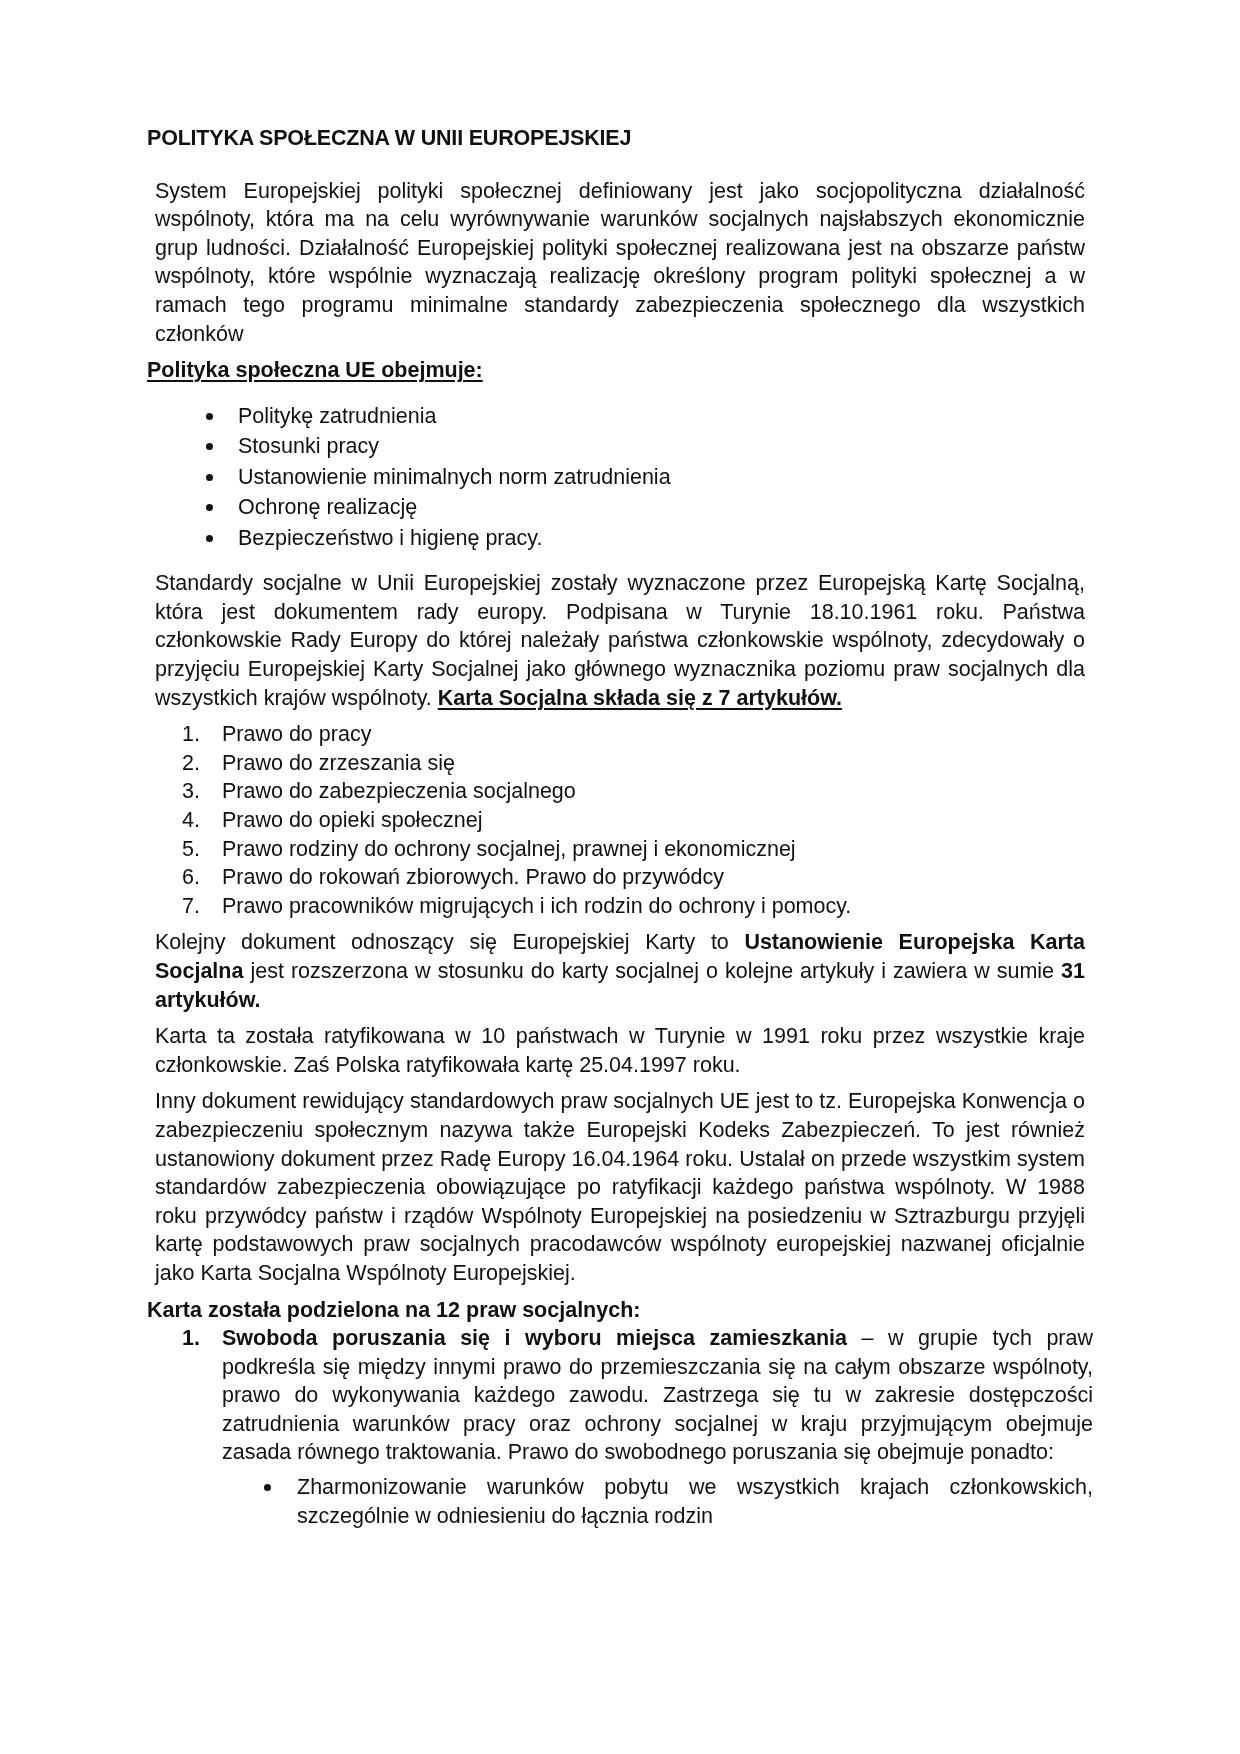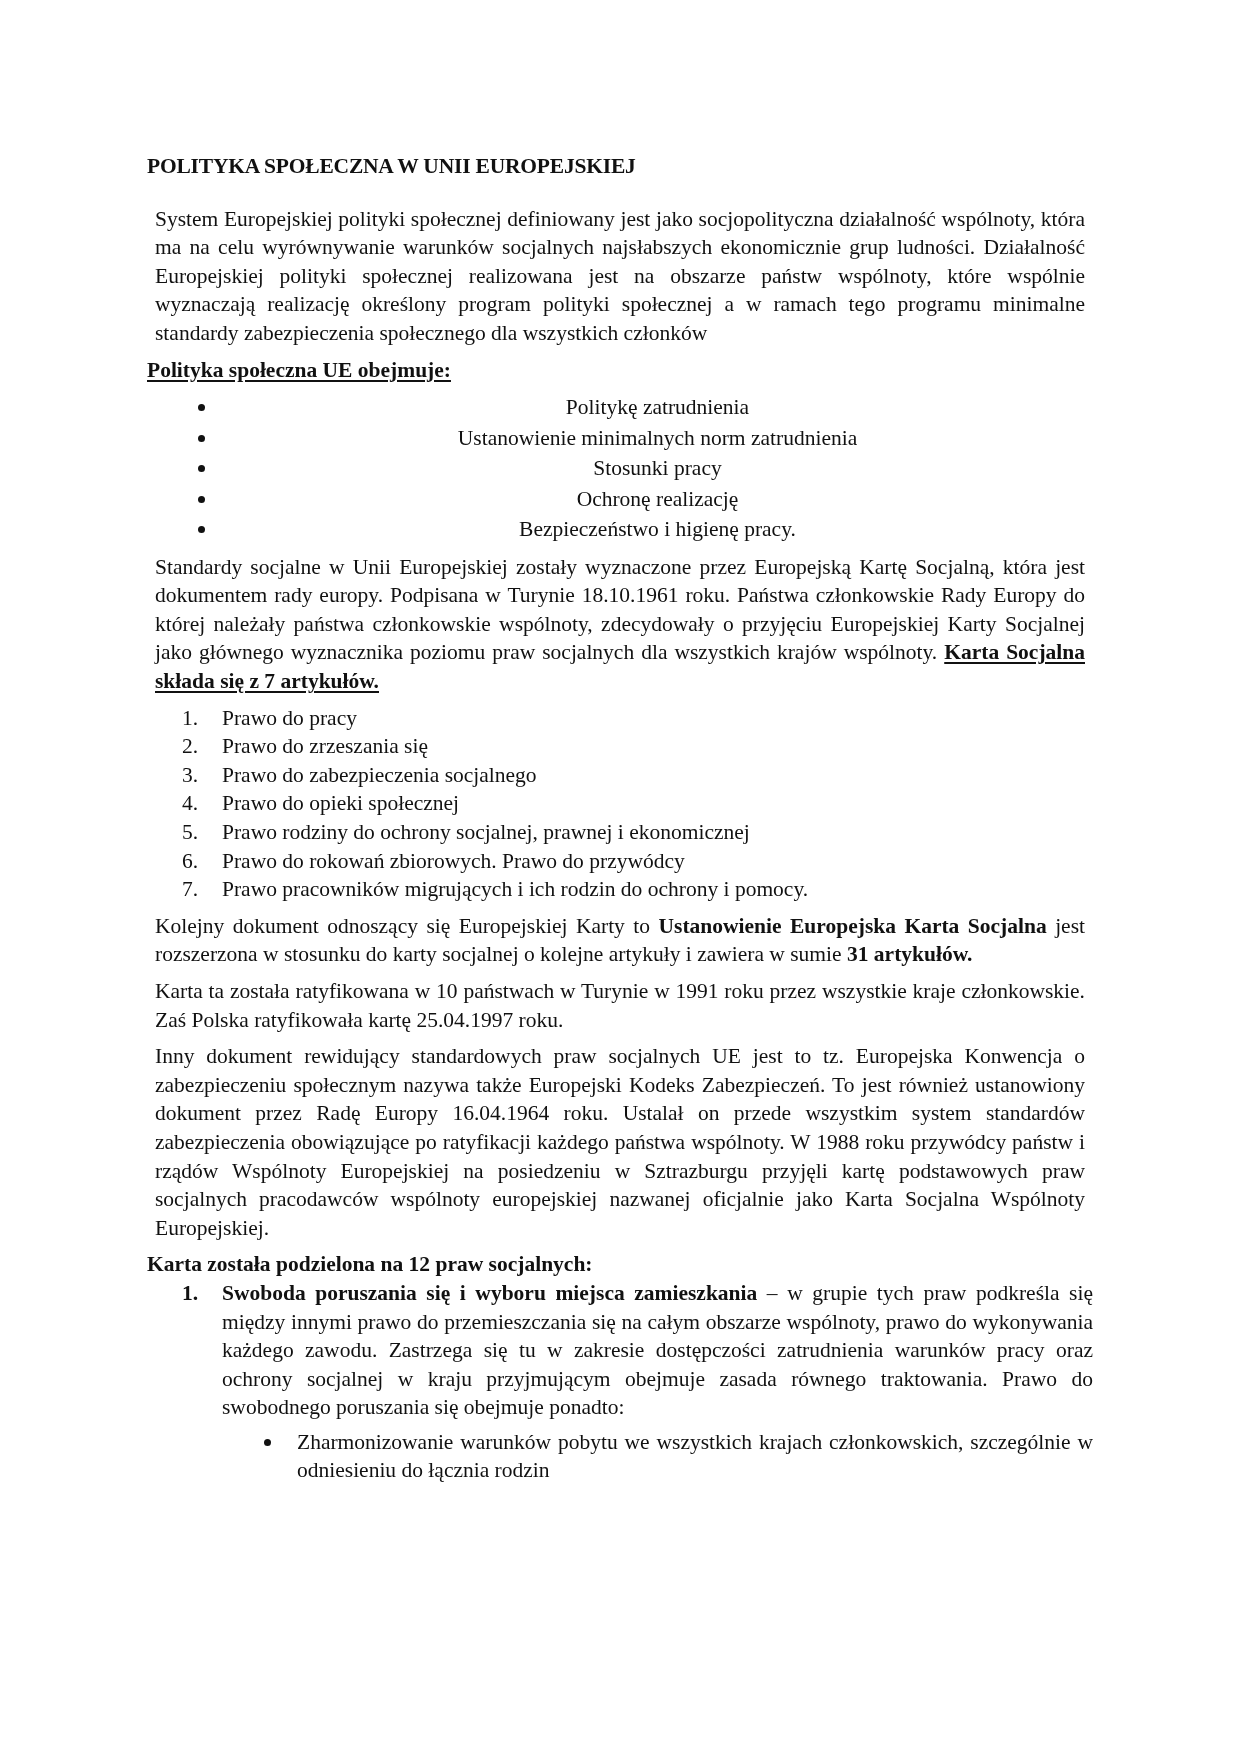--- a/index.html
+++ b/index.html
@@ -1,26 +1,26 @@
 <!DOCTYPE html>
 <html><head>
 <meta charset="utf-8">
 <style>
   html, body { margin: 0; padding: 0; background: #ffffff; }
   body { width: 1240px; height: 1754px; position: relative; overflow: hidden; }
   .page {
-    position: absolute; left: 147px; top: 152px; width: 946px;
-    font-family: Liberation Serif, serif;
+    position: absolute; left: 147px; top: 124px; width: 946px;
+    font-family: Liberation Sans, sans-serif;
     font-size: 21.5px; line-height: 28.6px; color: #111111;
   }
   .title { font-weight: bold; font-size: 21.5px; margin: 0 0 24px 0; letter-spacing: -0.2px; }
   p { margin: 8px; text-align: justify; }
   .heading-u { font-weight: bold; text-decoration: underline; text-underline-offset: 3px; text-decoration-thickness: 2px; }
   .bold { font-weight: bold; }
-  ul.bullets { list-style: none; margin: 8px; padding: 0 0 0 75px; text-align: center; }
+  ul.bullets { list-style: none; margin: 16px; padding: 0 0 0 75px; }
   ul.bullets li { position: relative; line-height: 30.5px; }
   ul.bullets li::before {
     content: ""; position: absolute; left: -32px; top: 12px;
     width: 7px; height: 7px; border-radius: 50%; background: #111;
   }
   ol.nums { list-style: none; margin: 0; padding: 0 0 0 75px; }
   ol.nums li { position: relative; line-height: 28.6px; }
   ol.nums li .num { position: absolute; left: -40px; width: 30px; }
   ol.rights { list-style: none; margin: 0; padding: 0 0 0 75px; }
   ol.rights li { position: relative; text-align: justify; }
@@ -36,22 +36,22 @@
 <body>
 
 <div class="page">
   <div class="title">POLITYKA SPOŁECZNA W UNII EUROPEJSKIEJ</div>
 
   <p>System Europejskiej polityki społecznej definiowany jest jako socjopolityczna działalność wspólnoty, która ma na celu wyrównywanie warunków socjalnych najsłabszych ekonomicznie grup ludności.  Działalność Europejskiej polityki społecznej  realizowana jest na obszarze państw wspólnoty, które wspólnie wyznaczają realizację określony program polityki społecznej a w ramach tego programu minimalne standardy zabezpieczenia społecznego dla wszystkich członków</p>
 
   <div class="heading-u">Polityka społeczna UE obejmuje:</div>
   <ul class="bullets">
     <li>Politykę zatrudnienia</li>
+    <li>Stosunki pracy</li>
     <li>Ustanowienie minimalnych norm zatrudnienia</li>
-    <li>Stosunki pracy</li>
     <li>Ochronę realizację</li>
     <li>Bezpieczeństwo i higienę pracy.</li>
   </ul>
 
   <p><span>Standardy socjalne w Unii Europejskiej zostały wyznaczone przez  Europejską Kartę Socjalną, która jest dokumentem rady europy. Podpisana w Turynie 18.10.1961 roku. Państwa członkowskie Rady Europy do której należały państwa członkowskie wspólnoty, zdecydowały o przyjęciu Europejskiej Karty Socjalnej jako głównego wyznacznika poziomu praw socjalnych dla wszystkich krajów wspólnoty. </span><span class="heading-u">Karta Socjalna składa się z 7 artykułów.</span></p>
 
   <ol class="nums">
     <li><span class="num">1.</span><span>Prawo do pracy</span></li>
     <li><span class="num">2.</span><span>Prawo do zrzeszania się</span></li>
     <li><span class="num">3.</span><span>Prawo do zabezpieczenia socjalnego</span></li>

